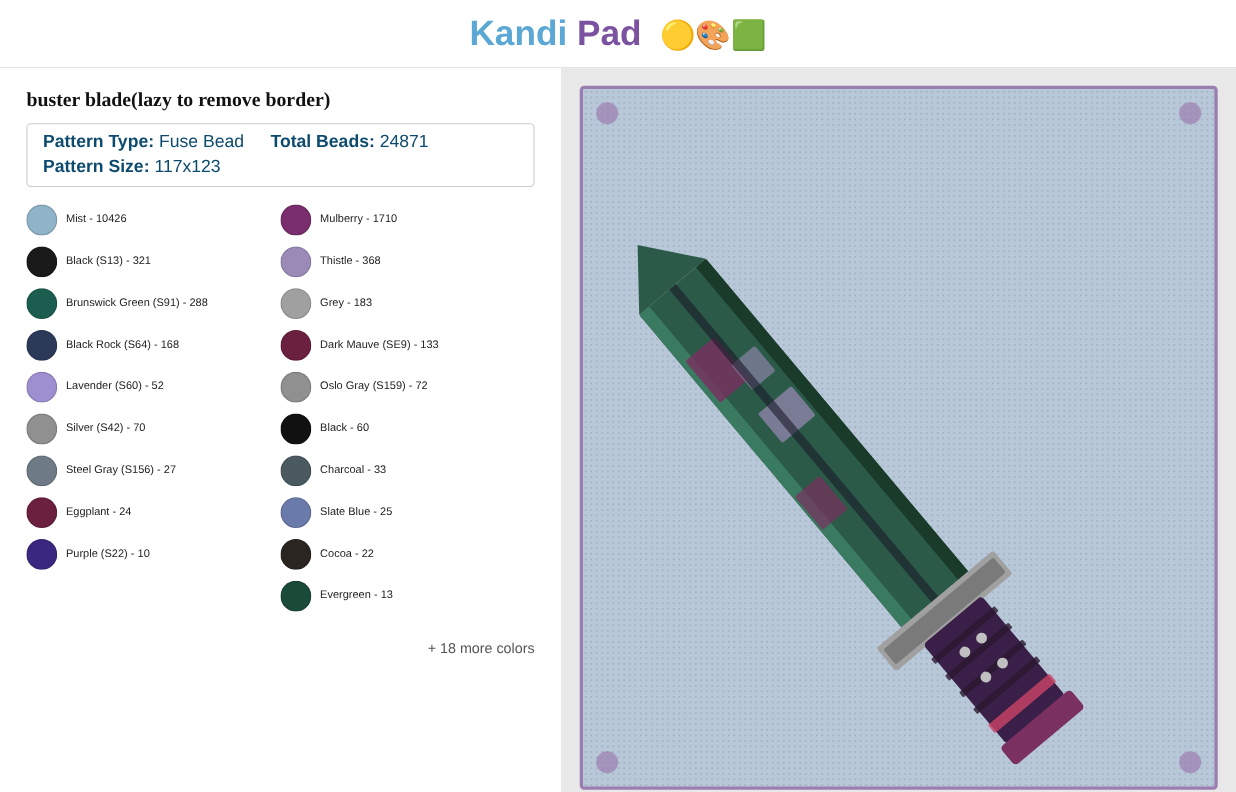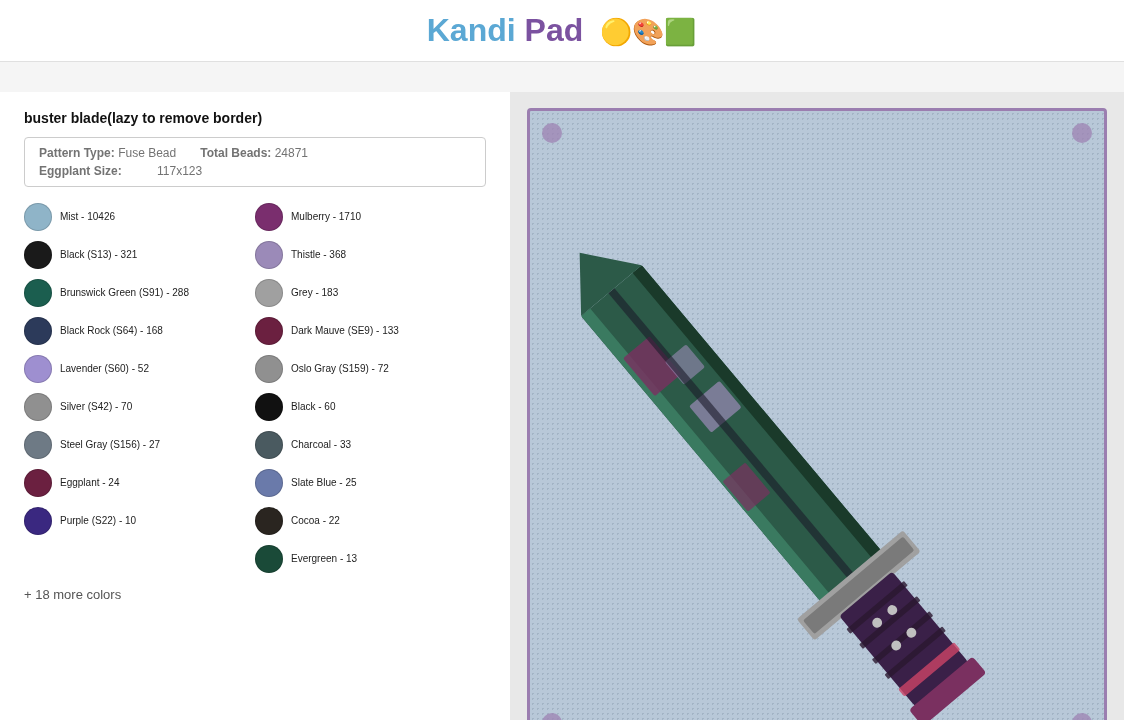--- a/index.html
+++ b/index.html
@@ -8,21 +8,20 @@
       height: 720px;
       background: #f5f5f5;
       font-family: Arial, sans-serif;
       overflow: hidden;
     }
 
     .page {
       display: flex;
       flex-direction: column;
       height: 100%;
-      gap: 30px;
     }
 
     
     .header {
       display: flex;
       align-items: center;
       justify-content: center;
       padding: 12px 20px;
       background: #fff;
       border-bottom: 1px solid #e0e0e0;
@@ -37,40 +36,41 @@
 
     
     .left-panel {
       width: 510px;
       padding: 18px 24px;
       background: #fff;
       overflow-y: auto;
     }
 
     .pattern-title {
-      font-size: 14px;
+      font-size: 18px;
       font-weight: 900;
       color: #111;
       margin-bottom: 10px;
       line-height: 1.2;
+      font-family: Liberation Serif, serif;
     }
 
     .pattern-info {
       border: 1px solid #ccc;
       border-radius: 4px;
       padding: 8px 14px;
       margin-bottom: 16px;
       display: flex;
       flex-wrap: wrap;
       gap: 4px 24px;
     }
 
     .info-item {
-      font-size: 12px;
-      color: #737373;
+      font-size: 16px;
+      color: #0c4a6e;
       text-align: center;
     }
     .info-item span {
       font-weight: bold;
     }
 
     
     .color-columns {
       display: flex;
       gap: 0;
@@ -96,22 +96,22 @@
     }
 
     .color-label {
       font-size: 10px;
       color: #222;
     }
 
     .more-colors {
       font-size: 13px;
       color: #555;
-      margin-top: 4px;
-      text-align: left;
+      margin-top: 16px;
+      text-align: right;
     }
 
     
     .right-panel {
       flex: 1;
       display: flex;
       align-items: center;
       justify-content: center;
       background: #e8e8e8;
       padding: 16px;
@@ -182,22 +182,22 @@
       <div class="pattern-info">
         <div class="info-item">
           <span>Pattern Type:</span>
           <span style="font-weight:normal;">Fuse Bead</span>
         </div>
         <div class="info-item">
           <span>Total Beads:</span>
           <span style="font-weight:normal;">24871</span>
         </div>
         <div class="info-item">
-          <span>Eggplant Size:</span>
-          <span style="font-weight:normal;margin-left:32px;">117x123</span>
+          <span>Pattern Size:</span>
+          <span style="font-weight:normal;">117x123</span>
         </div>
       </div>
 
       <div class="color-columns">
         <div class="color-column" id="col-left">
             <div class="color-row">
               <div class="color-swatch" style="background: rgb(143, 180, 200);"></div>
               <span class="color-label">Mist - 10426</span>
             </div>
             <div class="color-row">

